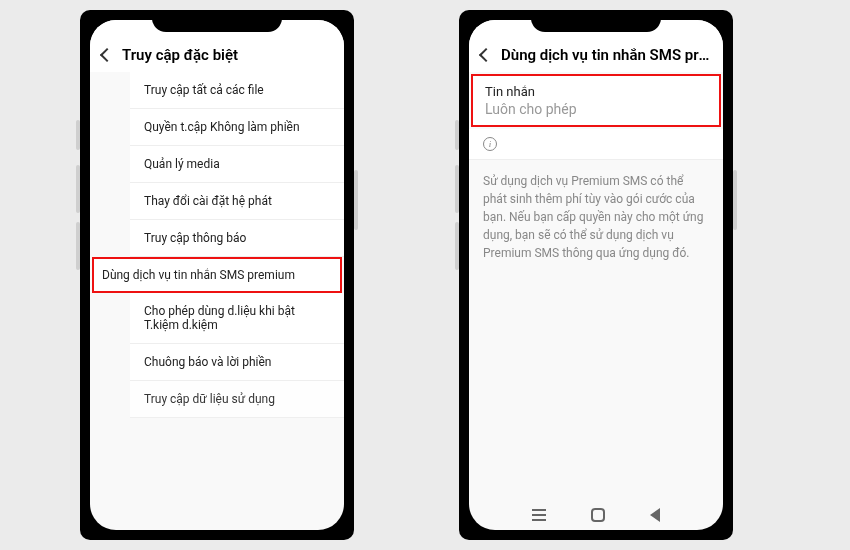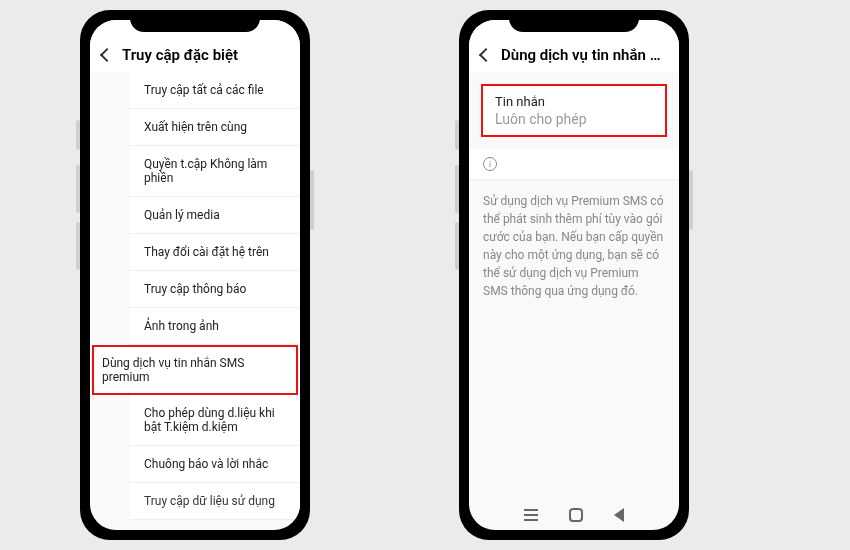--- a/index.html
+++ b/index.html
@@ -1,30 +1,30 @@
 <!DOCTYPE html>
 <html><head>
   <meta charset="utf-8">
   <style>
     * { margin:0; padding:0; box-sizing:border-box; font-family:-apple-system,BlinkMacSystemFont,"Segoe UI",Roboto,sans-serif; }
     body { width:850px; height:550px; background:#ebebeb; position:relative; }
-    .phone { position:absolute; width:230px; height:530px; background:#000; border-radius:30px; padding:10px; top:10px; }
+    .phone { position:absolute; width:274px; height:530px; background:#000; border-radius:10px; padding:10px; top:10px; }
     .phone.left { left:80px; }
     .phone.right { left:459px; }
     .notch { position:absolute; top:0; left:50%; transform:translateX(-50%); width:130px; height:22px; background:#000; border-radius:0 0 14px 14px; z-index:10; }
     .screen { width:100%; height:100%; background:#f9f9f9; border-radius:26px; overflow:hidden; position:relative; display:flex; flex-direction:column; }
     .hdr { padding:26px 12px 8px 12px; display:flex; align-items:center; gap:10px; background:#fff; }
     .back-chevron { width:10px; height:10px; border-left:2px solid #333; border-bottom:2px solid #333; transform:rotate(45deg); flex-shrink:0; }
     .hdr-title { font-size:15px; font-weight:600; color:#000; white-space:nowrap; overflow:hidden; text-overflow:ellipsis; }
     .list { flex:1; overflow:hidden; }
     .row { padding:11px 14px; font-size:12px; color:#222; border-bottom:1px solid #eee; background:#fff;margin-left:40px; }
     .row.hl { border:2px solid #e11; margin:0 2px; padding:9px 8px; }
     .row.cut { color:#222; opacity:.9; }
     .sec { padding:10px 14px; background:#fff; }
-    .sec.hl { border:2px solid #e11; margin:12px; padding:8px 12px; }
+    .sec.hl { border:2px solid #e11; margin:2px; padding:8px 12px; }
     .sec-title { font-size:13px; color:#222; }
     .sec-sub { font-size:14px; color:#999; margin-top:2px; }
     .info-row { padding:8px 14px; background:#fff; border-bottom:1px solid #eee; }
     .info-icon { width:14px; height:14px; border:1.5px solid #888; border-radius:50%; display:flex; align-items:center; justify-content:center; font-size:9px; color:#888; font-style:italic; font-family:serif; }
     .desc { padding:12px 14px; font-size:12px; line-height:1.5; color:#888; }
     .nav-bar { height:30px; display:flex; align-items:center; justify-content:space-around; padding:0 40px; }
     .nav-recent { width:14px; height:2px; background:#666; position:relative; }
     .nav-recent::before, .nav-recent::after { content:''; position:absolute; left:0; width:14px; height:2px; background:#666; }
     .nav-recent::before { top:-5px; }
     .nav-recent::after { top:5px; }
@@ -45,29 +45,27 @@
   <div class="side-btn sb-l3"></div>
   <div class="side-btn sb-r"></div>
   <div class="notch"></div>
   <div class="screen">
     <div class="hdr">
       <span class="back-chevron"></span>
       <span class="hdr-title">Truy cập đặc biệt</span>
     </div>
     <div class="list">
       <div class="row">Truy cập tất cả các file</div>
-      <div class="row">Xuất hiện trên cùng</div>
       <div class="row">Quyền t.cập Không làm phiền</div>
       <div class="row">Quản lý media</div>
-      <div class="row">Thay đổi cài đặt hệ trên</div>
+      <div class="row">Thay đổi cài đặt hệ phát</div>
       <div class="row">Truy cập thông báo</div>
-      <div class="row">Ảnh trong ảnh</div>
       <div class="row hl">Dùng dịch vụ tin nhắn SMS premium</div>
       <div class="row">Cho phép dùng d.liệu khi bật T.kiệm d.kiệm</div>
-      <div class="row">Chuông báo và lời nhắc</div>
+      <div class="row">Chuông báo và lời phiền</div>
       <div class="row cut">Truy cập dữ liệu sử dụng</div>
     </div>
   </div>
 </div>
 
 <div class="phone right">
   <div class="side-btn sb-l1"></div>
   <div class="side-btn sb-l2"></div>
   <div class="side-btn sb-l3"></div>
   <div class="side-btn sb-r"></div>

